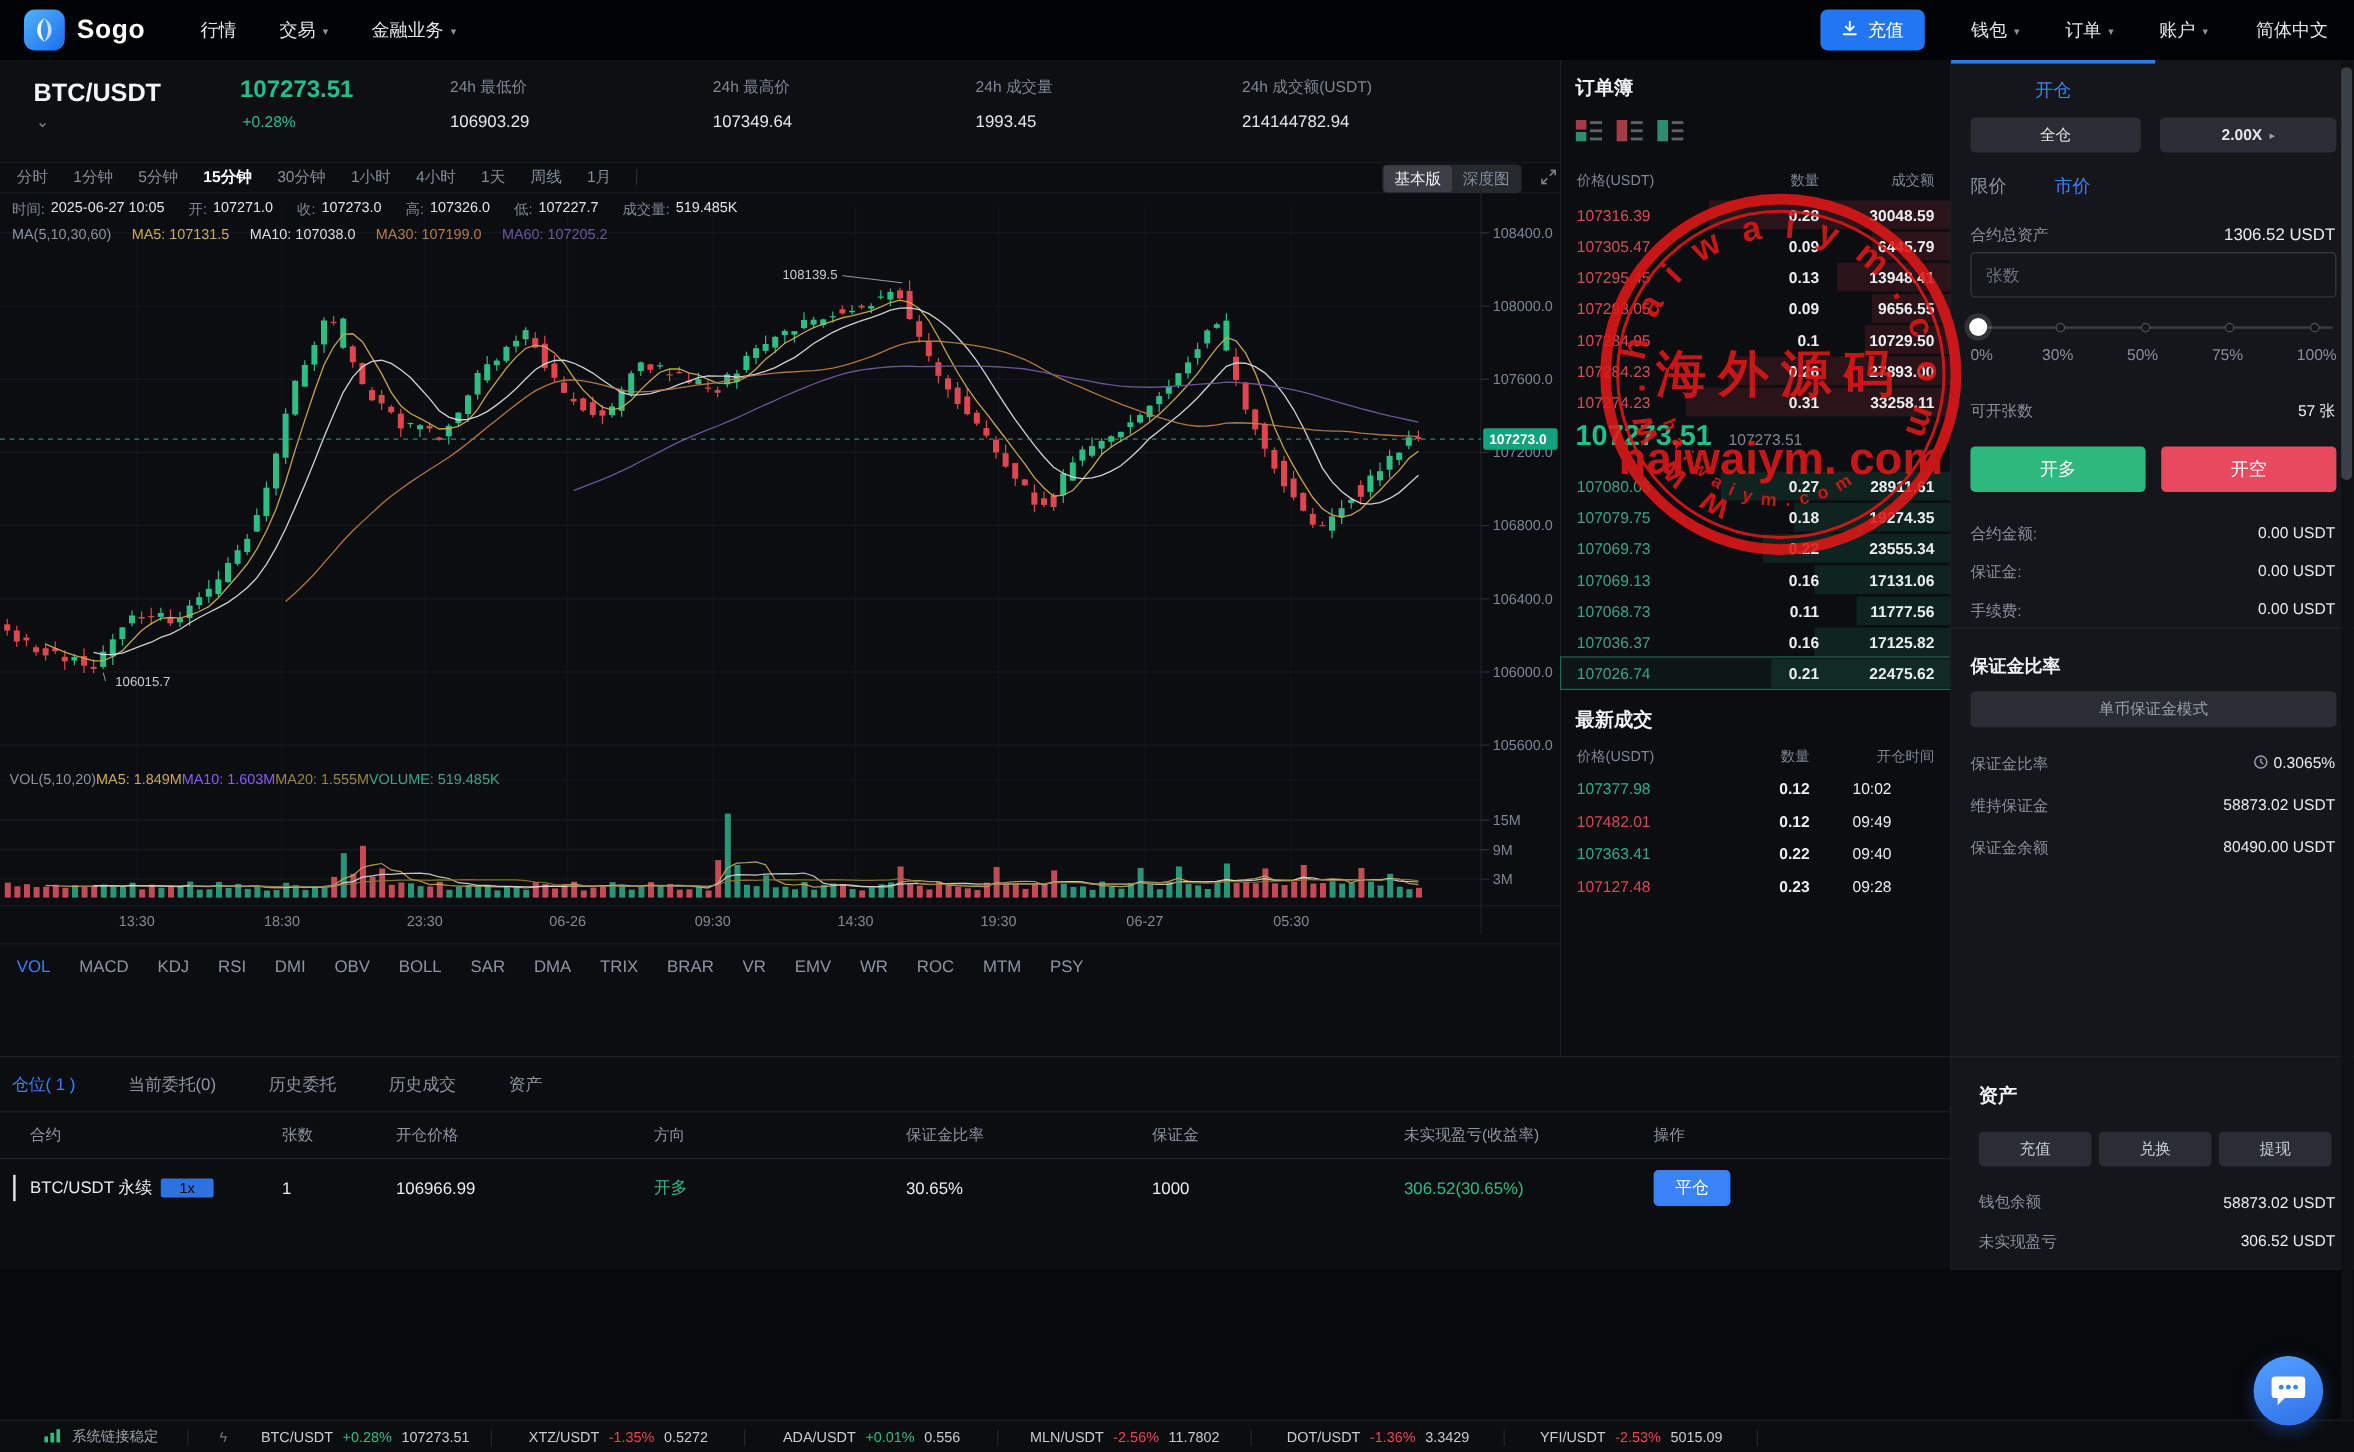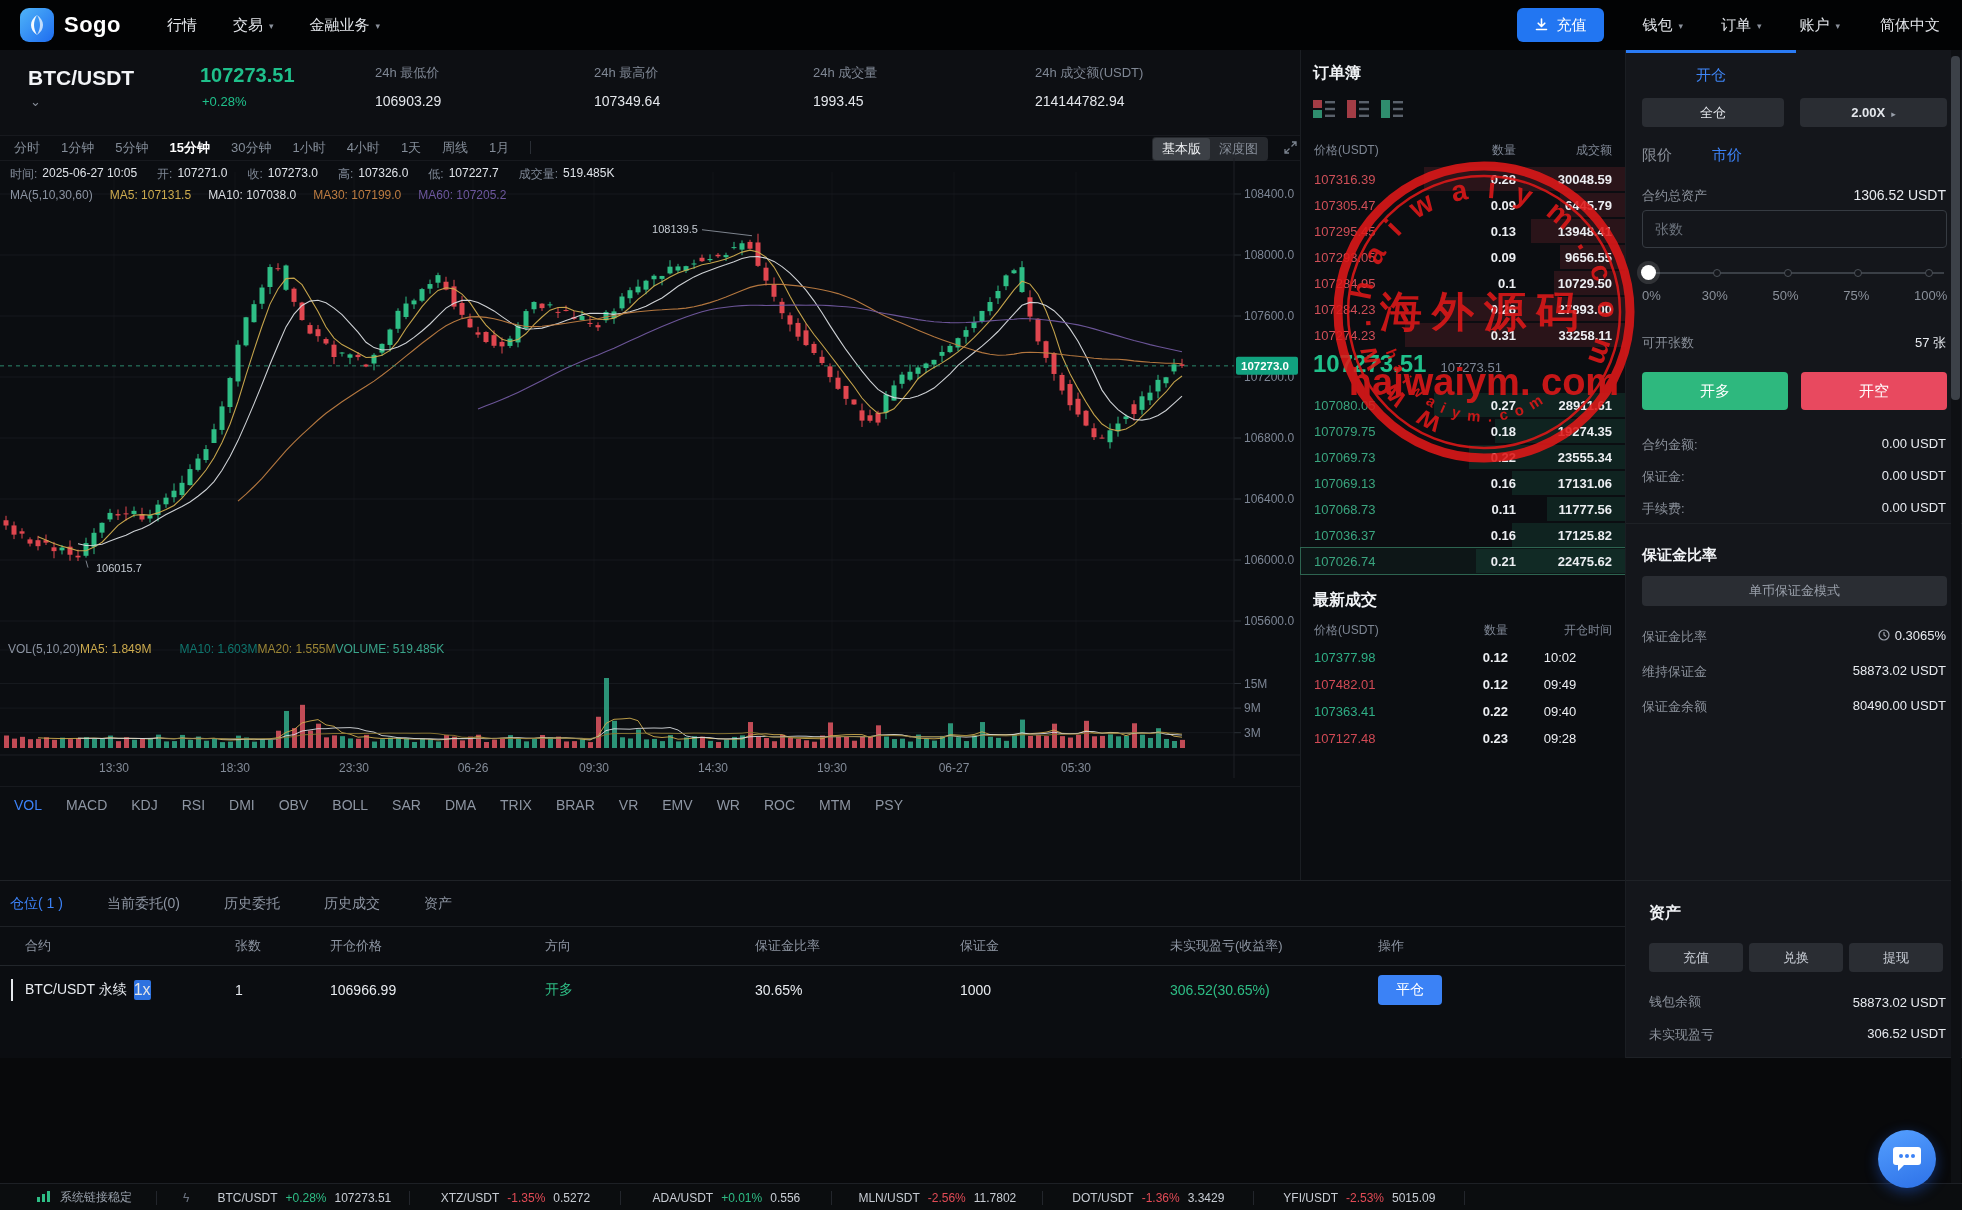--- a/index.html
+++ b/index.html
@@ -111,21 +111,21 @@
   
   #positions{position:absolute;left:0;top:880px;width:1625px;height:178px;border-top:1px solid #1f2227;background:#0b0d11;box-sizing:border-box;}
   #pos-tabs{display:flex;align-items:center;height:45px;padding-left:10px;border-bottom:1px solid #1e2126;font-size:14px;color:#8d95a2;}
   .pos-tab{margin-right:44px;cursor:pointer;}
   .pos-tab.active{color:#3c82f7;}
   .pos-grid{display:grid;grid-template-columns:210px 95px 215px 210px 205px 210px 208px auto;align-items:center;padding-left:25px;}
   #pos-headers{height:38px;font-size:13px;color:#8d95a2;border-bottom:1px solid #22262b;}
   #pos-row{height:48px;font-size:14px;color:#e8ebf0;}
   #pos-contract{display:flex;align-items:center;gap:7px;}
   #pos-cursor{width:2px;height:22px;background:#e5e8ec;margin-left:-14px;margin-right:5px;}
-  #lev-badge{background:#2e72e0;color:#e5e5e5;font-size:16px;padding:1px 0;border-radius:2px;}
+  #lev-badge{background:#2e72e0;color:#000000;font-size:12px;padding:1px 16px;border-radius:2px;}
   #close-btn{width:64px;height:30px;background:#3b82f6;color:#fff;border:none;border-radius:4px;font-size:14px;cursor:pointer;font-family:inherit;}
 
   
   #assets{position:absolute;left:1625px;top:880px;width:337px;height:178px;background:#14161b;border-left:1px solid #1b1e23;border-top:1px solid #1f2227;border-bottom:1px solid #1e2126;box-sizing:border-box;}
   #as-title{position:absolute;left:23px;top:22px;font-size:16px;font-weight:bold;color:#f0f2f5;}
   .as-btn{position:absolute;top:62px;width:94px;height:29px;background:#2a2d33;border-radius:4px;display:flex;align-items:center;justify-content:center;font-size:13px;color:#c9ced6;cursor:pointer;}
   .as-line{position:absolute;left:23px;right:16px;display:flex;justify-content:space-between;font-size:13px;}
   .as-line .lb{color:#8a909a;} .as-line .vl{color:#e8ebf0;}
 
   
@@ -792,21 +792,21 @@
   <div id="ma-row">
       <div style="color: rgb(139, 147, 161);">MA(5,10,30,60)</div>
       <div style="color: rgb(205, 171, 78);">MA5: 107131.5</div>
       <div style="color: rgb(220, 223, 228);">MA10: 107038.0</div>
       <div style="color: rgb(189, 124, 65);">MA30: 107199.0</div>
       <div style="color: rgb(109, 87, 158);">MA60: 107205.2</div>
     </div>
   <div id="vol-row">
       <div style="color: rgb(139, 147, 161);">VOL(5,10,20)</div>
       <div style="color: rgb(205, 171, 78);">MA5: 1.849M</div>
-      <div style="color: #0f766e; margin-left: 28px;">MA10: 1.603M</div>
+      <div style="color: #8b5cf6;">MA10: 1.603M</div>
       <div style="color: rgb(156, 134, 54);">MA20: 1.555M</div>
       <div style="color: rgb(58, 165, 139);">VOLUME: 519.485K</div>
     </div>
 
   <div id="ind-row">
       <div class="ind active">VOL</div>
       <div class="ind">MACD</div>
       <div class="ind">KDJ</div>
       <div class="ind">RSI</div>
       <div class="ind">DMI</div>

